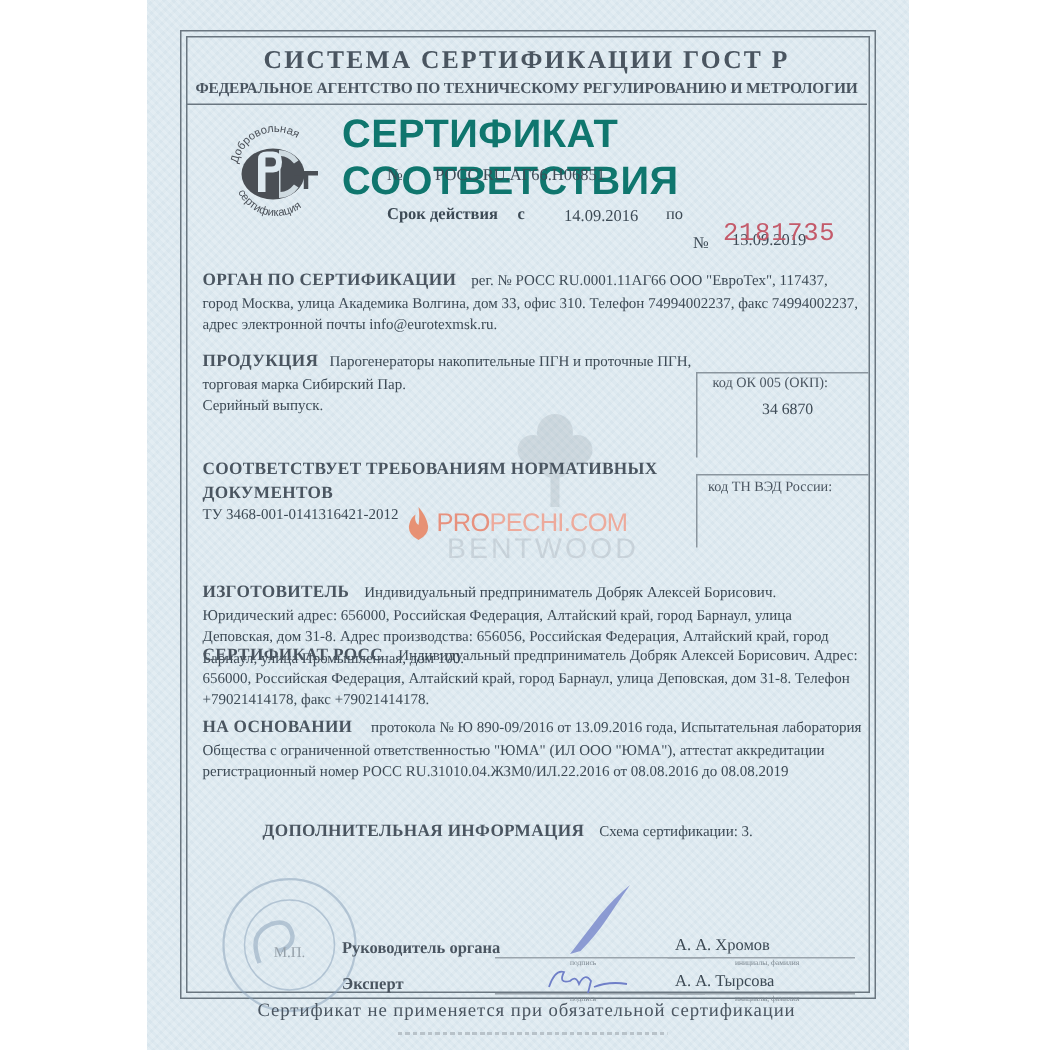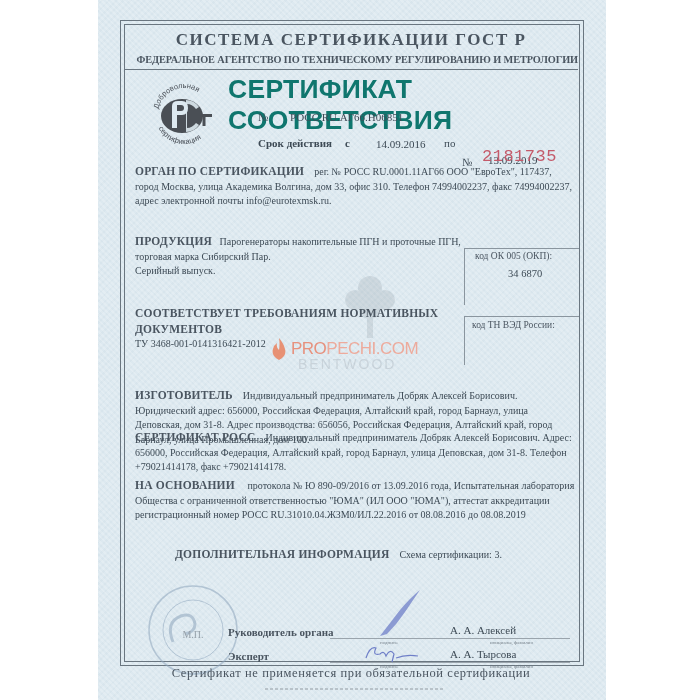--- a/index.html
+++ b/index.html
@@ -24,21 +24,21 @@
     .frame-inner {
       position: absolute; left: 124px; top: 24px; width: 454px; height: 636px;
       border: 1px solid #6a7680;
     }
     .abs { position: absolute; }
     .sys-title {
       left: 124px; top: 30px; width: 454px; text-align: center;
       font-size: 17px; font-weight: bold; letter-spacing: 1.5px; color: #4a5560;
     }
     .agency {
-      left: 124px; top: 54px; width: 454px; text-align: right;
+      left: 124px; top: 54px; width: 454px; text-align: center;
       font-size: 10.3px; font-weight: bold; color: #4a5560; letter-spacing: -0.1px;
     }
     .hdr-line {
       left: 124px; top: 69px; width: 454px; height: 0; border-top: 1px solid #6a7680;
     }
     .logo {
       left: 148px; top: 78px; width: 72px; height: 72px;
     }
     .cert-title {
       left: 228px; top: 74px; width: 350px;
@@ -53,21 +53,21 @@
     .validity-to-label { left: 444px; top: 137px; font-size: 11px; }
     .validity-to { left: 488px; top: 138px; font-size: 11px; margin-top: 16px; }
     .blank-no-label { left: 462px; top: 156px; font-size: 11px; }
     .blank-no {
       left: 482px; top: 147px;
       font-family: "Liberation Mono", "DejaVu Sans Mono", monospace;
       font-size: 17px; color: #c45a6a; letter-spacing: 0.5px; text-align: right;
     }
     .section-text { font-size: 10px; line-height: 14.5px; color: #3d4a55; }
     .section-text b { font-size: 11.5px; color: #4a5560; letter-spacing: 0.2px; }
-    .organ { left: 135px; top: 164px; width: 440px; }
+    .organ { left: 135px; top: 180px; width: 440px; }
     .product { left: 135px; top: 234px; width: 330px; }
     .code-box {
       left: 464px; top: 248px; width: 114px; height: 56px;
       border-left: 1px solid #8a959e; border-top: 1px solid #8a959e;
     }
     .code-label { left: 475px; top: 251px; font-size: 9.5px; color: #4a5560; }
     .code-value { left: 508px; top: 268px; font-size: 10.5px; }
     .conform { left: 135px; top: 306px; width: 340px; }
     .tnved-box {
       left: 464px; top: 316px; width: 114px; height: 48px;
@@ -76,21 +76,21 @@
     .tnved-label { left: 472px; top: 320px; font-size: 9.5px; color: #4a5560; }
     .wm-logo { left: 270px; top: 338px; display: flex; align-items: center; opacity: 0.85; }
     .wm-text {
       font-family: "Liberation Sans", "DejaVu Sans", sans-serif;
       font-size: 17px; letter-spacing: -0.5px; margin-left: 3px;
     }
     .wm-text .a { color: #e9826a; }
     .wm-text .b { color: #f0a08e; }
     .wm-bentwood {
       left: 298px; top: 356px; font-family: "Liberation Sans", "DejaVu Sans", sans-serif;
-      font-size: 14px; letter-spacing: 2px; color: rgba(160,170,178,0.35);
+      font-size: 19px; letter-spacing: 2px; color: rgba(160,170,178,0.35);
     }
     .wm-tree {
       left: 330px; top: 268px; width: 80px; height: 80px; opacity: 0.22;
     }
     .maker { left: 135px; top: 388px; width: 440px; }
     .issued { left: 135px; top: 430px; width: 440px; }
     .basis { left: 135px; top: 478px; width: 440px; }
     .addinfo { left: 135px; top: 547px; width: 440px; margin-left: 40px; }
     .stamp { left: 126px; top: 580px; width: 100px; height: 100px; opacity: 0.55; margin-left: 17px; }
     .sig-role { font-size: 11px; font-weight: bold; color: #4a5560; }
@@ -231,21 +231,21 @@
 </div>
 
 <div class="abs sig-role head-role">Руководитель органа</div>
 <div class="abs sig-line head-sig-line"></div>
 <div class="abs tiny head-sig-cap">подпись</div>
 <div class="abs sig1">
   <svg width="50" height="50" viewBox="0 0 50 50">
     <path d="M5,48 Q15,35 25,22 Q35,10 45,2 Q38,12 30,24 Q22,36 12,46 Z" fill="#6f7fc8" opacity="0.75"></path>
   </svg>
 </div>
-<div class="abs head-name">А. А. Алексей</div>
+<div class="abs head-name">А. А. Хромов</div>
 <div class="abs sig-line name-line1"></div>
 <div class="abs tiny name-cap1">инициалы, фамилия</div>
 
 <div class="abs sig-role expert-role">Эксперт</div>
 <div class="abs sig-line expert-sig-line"></div>
 <div class="abs tiny expert-sig-cap">подпись</div>
 <div class="abs sig2">
   <svg width="60" height="20" viewBox="0 0 60 20">
     <path d="M4,14 Q8,2 14,4 Q10,12 18,10 Q22,6 24,12 Q28,4 32,10 L30,18 M34,14 Q44,10 56,12" fill="none" stroke="#6f7fc8" stroke-width="1.2"></path>
   </svg>

